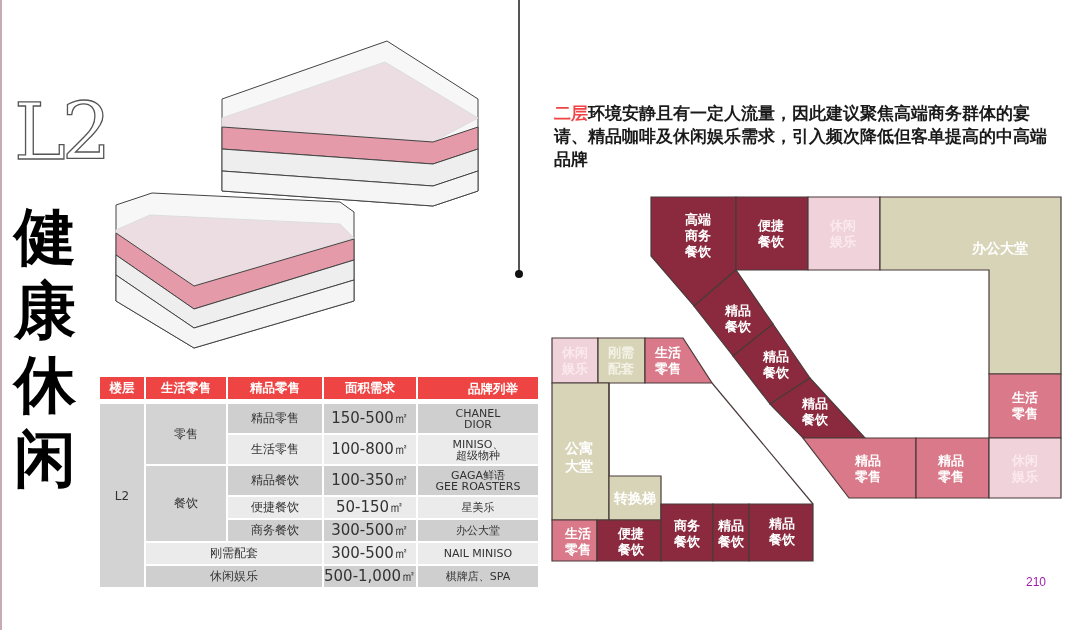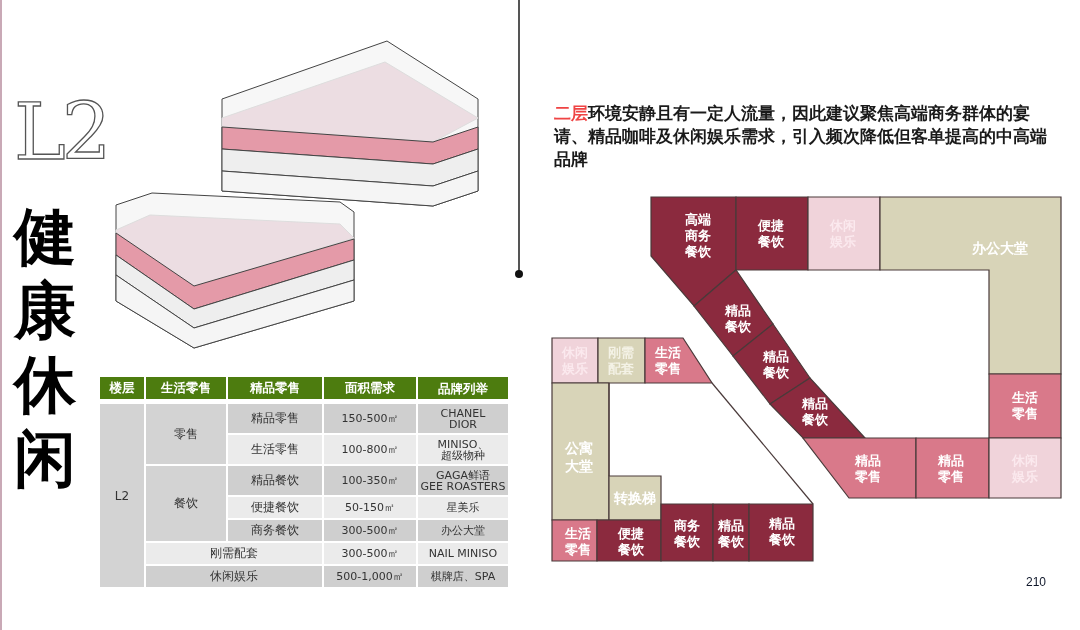--- a/index.html
+++ b/index.html
@@ -9,32 +9,32 @@
   .title-l2 { position:absolute; left:14px; top:92px; font-family:"DejaVu Serif", serif; font-size:78px;
               line-height:80px; color:#ffffff; -webkit-text-stroke:1.3px #555; letter-spacing:-4px; }
   .title-vertical { position:absolute; left:14px; top:200px; width:70px; font-family:"DejaVu Serif", serif;
               font-weight:bold; font-size:62px; line-height:74px; color:#000; }
   .title-vertical span { display:block; }
   .divider { position:absolute; left:518px; top:0; width:2px; height:274px; background:#555; }
   .divider-dot { position:absolute; left:515px; top:270px; width:8px; height:8px; border-radius:50%; background:#111; }
   .desc { position:absolute; left:554px; top:102px; width:500px; font-size:17px; font-weight:bold;
           line-height:23px; color:#1a1a1a; }
   .desc .hl { color:#ef4444; }
-  .page-no { position:absolute; left:1026px; top:575px; font-size:12px; color:#0f172a; font-family:"Liberation Sans", sans-serif; }
+  .page-no { position:absolute; left:1026px; top:575px; font-size:12px; color:#a21caf; font-family:"Liberation Sans", sans-serif; }
 
   table.mix { position:absolute; left:100px; top:377px; border-collapse:collapse; font-size:12px; color:#333; }
-  table.mix th { background:#4d7c0f; color:#fff; font-weight:bold; font-size:12.5px; height:22px; padding:0;
+  table.mix th { background:#ef4444; color:#fff; font-weight:bold; font-size:12.5px; height:22px; padding:0;
                  border-right:2px solid #fff; }
-  table.mix th:last-child { border-right:none; }
+  table.mix th:last-child { border-right:none;padding-left:30px; }
   table.mix td { text-align:center; padding:0; border-right:2px solid #fff; border-bottom:2px solid #fff; }
   table.mix td:last-child { border-right:none; }
   .c-floor { width:44px; background:#d3d3d3; }
   .c-dir { width:80px; background:#d3d3d3; }
   .c-cat { width:94px; }
-  .c-area { width:92px; font-size:11px; }
+  .c-area { width:92px; font-size:15px; }
   .c-brand { width:90px; font-size:11px; line-height:11px; }
   .bg-d { background:#cfcfcf; }
   .bg-l { background:#ebebeb; }
   .row-h2 td { height:29px; }
   .row-h1 td { height:21px; }
   .spacer-row td { height:3px; border:none; background:#fff; }
 </style>
 </head>
 <body>
 

